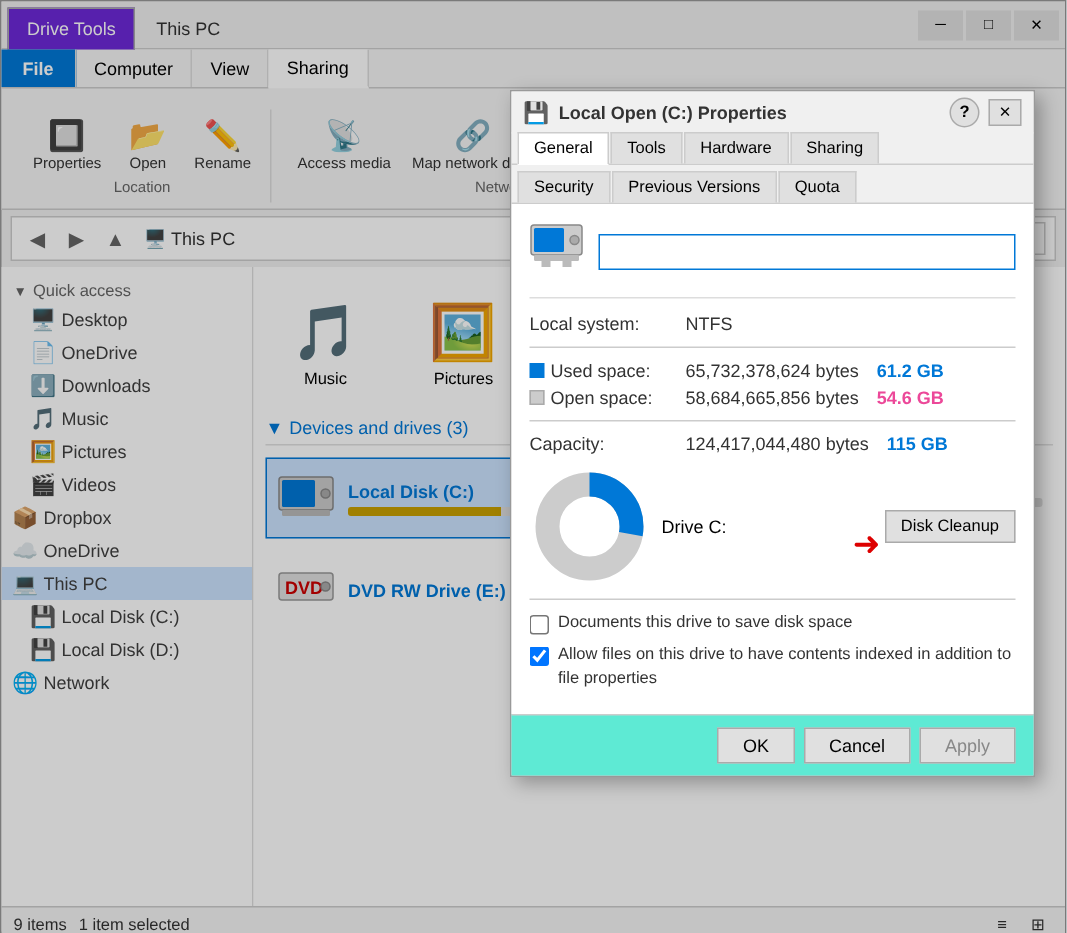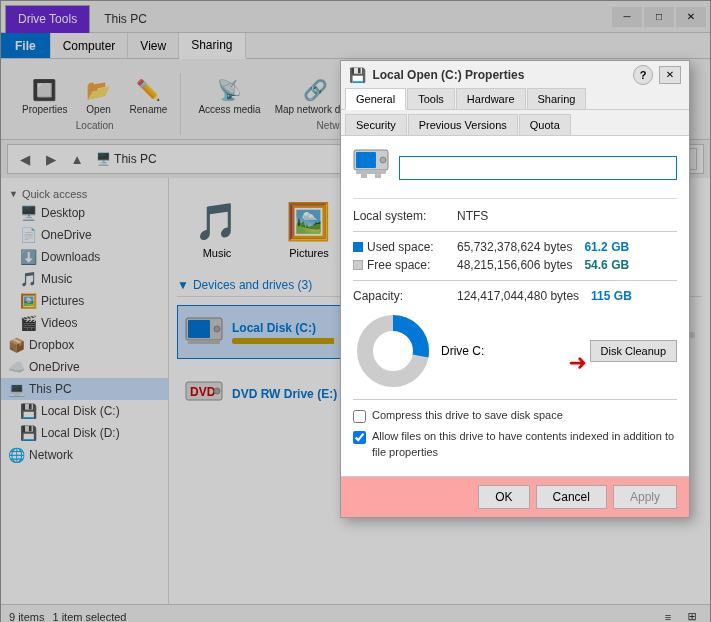--- a/index.html
+++ b/index.html
@@ -103,21 +103,21 @@
 
     .donut-container { position: relative; width: 80px; height: 80px; }
     .donut-svg { width: 80px; height: 80px; }
 
     .disk-cleanup-btn { padding: 4px 10px; font-size: 11px; border: 1px solid #aaa; background: #e0e0e0; cursor: pointer; }
 
     .checkbox-row { display: flex; align-items: flex-start; gap: 6px; margin-bottom: 6px; }
     .checkbox-row input[type=checkbox] { margin-top: 2px; flex-shrink: 0; }
     .checkbox-label { font-size: 11px; color: #333; line-height: 1.4; }
 
-    .dialog-footer { display: flex; justify-content: flex-end; gap: 6px; padding: 8px 12px; background: #fca5a5; border-top: 1px solid #ccc; }
+    .dialog-footer { display: flex; justify-content: flex-end; gap: 6px; padding: 8px 12px; background: #5eead4; border-top: 1px solid #ccc; }
     .dialog-btn { padding: 4px 16px; font-size: 12px; border: 1px solid #aaa; background: #e0e0e0; cursor: pointer; }
     .dialog-btn.ok { font-weight: 500; }
     .dialog-btn.apply { color: #888; }
 
     
     .help-btn { width: 20px; height: 20px; border-radius: 50%; border: 1px solid #aaa; background: #e0e0e0; cursor: pointer; display: flex; align-items: center; justify-content: center; font-size: 11px; font-weight: bold; }
   </style>
 </head>
 <body>
 
@@ -427,24 +427,24 @@
       <div style="display:flex;align-items:center;gap:4px;min-width:100px;">
         <div style="width:10px;height:10px;background:#0078d7;flex-shrink:0;"></div>
         <span class="dialog-label" style="min-width:0;">Used space:</span>
       </div>
       <span class="dialog-value">65,732,378,624 bytes</span>
       <span class="dialog-value" style="margin-left:8px;color:#0078d7;font-weight:600;">61.2 GB</span>
     </div>
     <div class="dialog-row">
       <div style="display:flex;align-items:center;gap:4px;min-width:100px;">
         <div style="width:10px;height:10px;background:#ccc;flex-shrink:0;border:1px solid #aaa;"></div>
-        <span class="dialog-label" style="min-width:0;">Free space:</span>
-      </div>
-      <span class="dialog-value">48,215,156,606 bytes</span>
-      <span class="dialog-value" style="margin-left:8px;color:#0f766e;font-weight:600;text-align:center;">54.6 GB</span>
+        <span class="dialog-label" style="min-width:0;">Open space:</span>
+      </div>
+      <span class="dialog-value">58,684,665,856 bytes</span>
+      <span class="dialog-value" style="margin-left:8px;color:#ec4899;font-weight:600;text-align:center;">54.6 GB</span>
     </div>
 
     <hr class="dialog-divider">
 
     <div class="dialog-row">
       <span class="dialog-label">Capacity:</span>
       <span class="dialog-value">124,417,044,480 bytes</span>
       <span class="dialog-value" style="margin-left:8px;color:#0078d7;font-weight:600;">115 GB</span>
     </div>
 
@@ -470,21 +470,21 @@
         <button class="disk-cleanup-btn">
           <span>Disk Cleanup</span>
         </button>
       </div>
     </div>
 
     <hr class="dialog-divider">
 
     <div class="checkbox-row">
       <input type="checkbox" id="compress-cb" style="">
-      <label class="checkbox-label" for="compress-cb">Compress this drive to save disk space</label>
+      <label class="checkbox-label" for="compress-cb">Documents this drive to save disk space</label>
     </div>
     <div class="checkbox-row">
       <input type="checkbox" id="index-cb" checked="" style="">
       <label class="checkbox-label" for="index-cb">Allow files on this drive to have contents indexed in addition to file properties</label>
     </div>
   </div>
 
   <div class="dialog-footer">
     <button class="dialog-btn ok">
       <span>OK</span>

